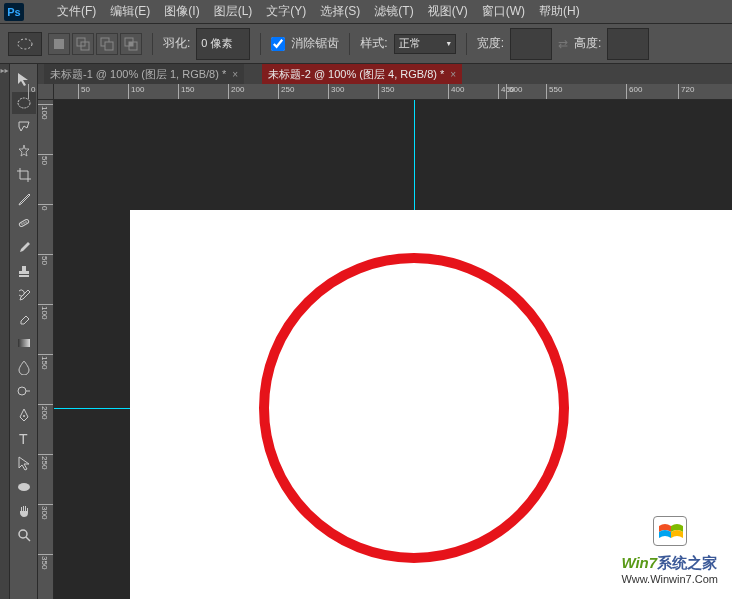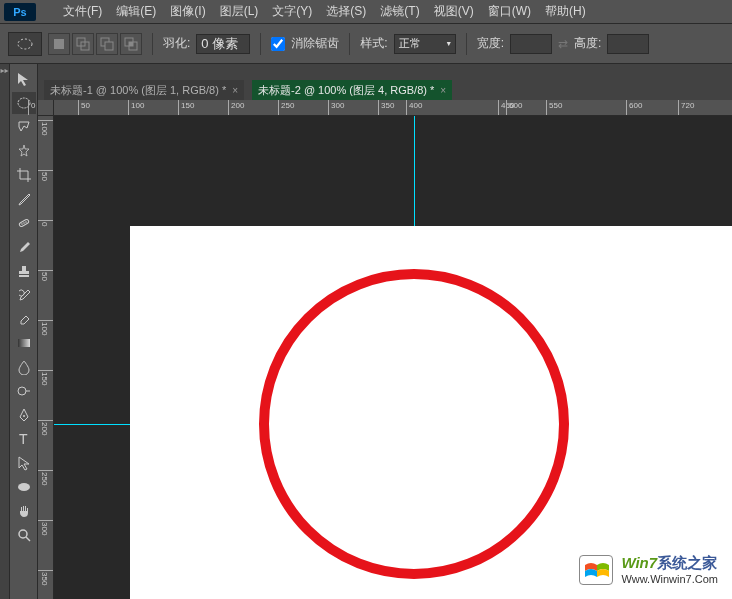--- a/index.html
+++ b/index.html
@@ -1,60 +1,60 @@
 <!DOCTYPE html>
 <html><head>
 <meta charset="utf-8">
 <style>
 * { margin:0; padding:0; box-sizing:border-box; font-family:"Microsoft YaHei",Arial,sans-serif; }
 body { background:#535353; width:732px; height:599px; overflow:hidden; position:relative; }
 
 .menubar { height:24px; background:#535353; display:flex; align-items:center; padding-left:4px; border-bottom:1px solid #2a2a2a; }
-.ps-logo { width:32px; height:18px; background:#001e36; color:#31a8ff; font-size:11px; font-weight:bold; display:flex; align-items:center; justify-content:center; border-radius:2px; margin-right:20px; }
+.ps-logo { width:20px; height:18px; background:#001e36; color:#31a8ff; font-size:11px; font-weight:bold; display:flex; align-items:center; justify-content:center; border-radius:2px; margin-right:26px; }
 .menu-item { color:#d8d8d8; font-size:12px; padding:0 7px; cursor:pointer; }
 
 .optbar { height:40px; background:#535353; display:flex; align-items:center; padding-left:8px; border-bottom:1px solid #2a2a2a; gap:6px; }
 .tool-ind { width:34px; height:24px; background:#3f3f3f; border:1px solid #2a2a2a; display:flex; align-items:center; justify-content:center; }
 .btn { width:22px; height:22px; background:#535353; border:1px solid #3a3a3a; display:flex; align-items:center; justify-content:center; cursor:pointer; }
 .sep { width:1px; height:22px; background:#3a3a3a; margin:0 4px; }
 .lbl { color:#d8d8d8; font-size:12px; }
-.txt-in { height:20px; background:#3f3f3f; border:1px solid #2a2a2a; color:#e0e0e0; font-size:13px; padding:0 4px; }
+.txt-in { height:32px; background:#3f3f3f; border:1px solid #2a2a2a; color:#e0e0e0; font-size:11px; padding:0 4px; }
 .chk { width:14px; height:14px; }
 .sel { height:20px; background:#3f3f3f; border:1px solid #2a2a2a; color:#e0e0e0; font-size:11px; padding:0 4px; display:flex; align-items:center; justify-content:space-between; min-width:62px; }
 
 .main { display:flex; height:535px; }
 .narrow { width:10px; background:#424242; border-right:1px solid #2a2a2a; }
 .narrow-arrow { color:#a0a0a0; font-size:8px; text-align:center; padding-top:2px; }
 
 .toolbox { width:28px; background:#535353; border-right:1px solid #2a2a2a; display:flex; flex-direction:column; padding-top:4px; }
 .tool { width:24px; height:22px; margin:0 auto 2px; display:flex; align-items:center; justify-content:center; cursor:pointer; position:relative; color:#d0d0d0; }
 .tool.active { background:#3d3d3d; }
 
 .docarea { flex:1; display:flex; flex-direction:column; background:#424242; }
-.tabbar { height:36px; display:flex; align-items:flex-end; padding-left:6px; gap:8px; }
+.tabbar { height:20px; display:flex; align-items:flex-end; padding-left:6px; gap:18px; }
 .tab { height:20px; padding:0 6px; font-size:11px; display:flex; align-items:center; gap:6px; cursor:pointer; }
 .tab.inactive { background:#3a3a3a; color:#b0b0b0; }
-.tab.active { background:#14532d; color:#e8e8e8; }
+.tab.active { background:#7f1d1d; color:#e8e8e8; }
 .tab-close { font-size:10px; color:#999; cursor:pointer; }
 
 .rulerwrap { flex:1; position:relative; background:#282828; }
 .ruler-h { position:absolute; left:16px; top:0; right:0; height:16px; background:#535353; border-bottom:1px solid #2a2a2a; }
 .ruler-v { position:absolute; left:0; top:16px; bottom:0; width:16px; background:#535353; border-right:1px solid #2a2a2a; }
 .ruler-c { position:absolute; left:0; top:0; width:16px; height:16px; background:#535353; border-right:1px solid #2a2a2a; border-bottom:1px solid #2a2a2a; }
 .tick-h { position:absolute; top:0; bottom:0; border-left:1px solid #aaa; }
 .tick-h span { position:absolute; top:1px; left:2px; font-size:8px; color:#ccc; }
 .tick-v { position:absolute; left:0; right:0; border-top:1px solid #aaa; }
 .tick-v span { position:absolute; left:2px; top:1px; font-size:8px; color:#ccc; writing-mode:vertical-lr; }
 
 .canvas-vp { position:absolute; left:16px; top:16px; right:0; bottom:0; overflow:hidden; }
 .canvas { position:absolute; left:76px; top:110px; width:620px; height:500px; background:#fff; }
 .guide-v { position:absolute; top:0; bottom:0; width:1px; background:#00e0ff; }
 .guide-h { position:absolute; left:0; right:0; height:1px; background:#00e0ff; }
 
-.watermark { position:absolute; right:14px; bottom:14px; display:flex; align-items:center; gap:8px; }
+.watermark { position:absolute; right:14px; bottom:14px; display:flex; align-items:center; gap:8px;flex-direction:column; }
 .wm-logo { width:34px; height:30px; border:1px solid #888; border-radius:4px; background:#fff; position:relative; overflow:hidden; }
 .wm-text { text-align:left; }
 .wm-l1 { font-size:15px; font-weight:bold; }
 .wm-l1 .w7 { color:#5a9a18; font-style:italic; }
 .wm-l1 .cn { color:#3b5998; }
 .wm-l2 { font-size:11px; color:#333; }
 
 svg { display:block; }
 </style>
 </head>
@@ -279,21 +279,21 @@
           </div>
           <div class="tick-h" style="left: 224px;">
             <span>250</span>
           </div>
           <div class="tick-h" style="left: 274px;">
             <span>300</span>
           </div>
           <div class="tick-h" style="left: 324px;">
             <span>350</span>
           </div>
-          <div class="tick-h" style="left: 352px;">
+          <div class="tick-h" style="left: 394px;">
             <span>400</span>
           </div>
           <div class="tick-h" style="left: 444px;">
             <span>450</span>
           </div>
           <div class="tick-h" style="left: 452px;">
             <span>500</span>
           </div>
           <div class="tick-h" style="left: 492px;">
             <span>550</span>

